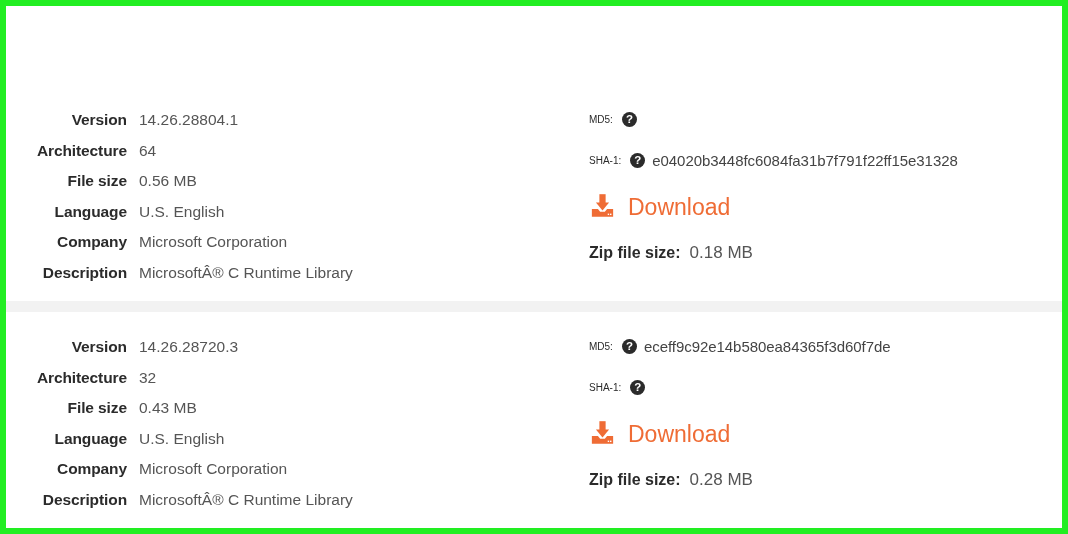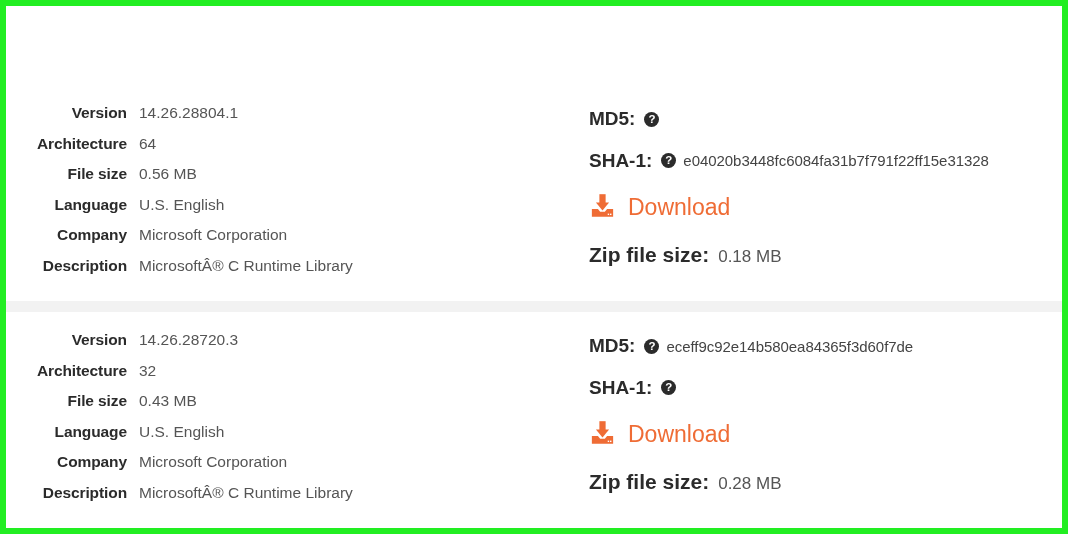--- a/index.html
+++ b/index.html
@@ -67,38 +67,39 @@
     font-size: 15.5px;
     color: #2b2b2b;
     letter-spacing: -0.1px;
     white-space: nowrap;
   }
   .detail-value {
     padding-left: 12px;
     font-size: 15.5px;
     color: #555555;
     white-space: nowrap;
+    margin-top: 7px;
   }
 
   
   .hashes {
     flex: 1 1 auto;
     padding-left: 23px;
     box-sizing: border-box;
   }
   .hash-row {
     display: flex;
     flex-direction: row;
     align-items: center;
     height: 30.5px;
     margin-bottom: 11px;
   }
   .hash-label {
-    font-weight: bold;
-    font-size: 19px;
+    font-weight: normal;
+    font-size: 10px;
     color: #2b2b2b;
     white-space: nowrap;
     margin-right: 9px;
   }
   .help-icon {
     display: inline-flex;
     align-items: center;
     justify-content: center;
     width: 15px;
     height: 15px;
@@ -146,21 +147,21 @@
   }
 
   .zipsize-row {
     margin-top: 20px;
     display: flex;
     flex-direction: row;
     align-items: baseline;
   }
   .zipsize-label {
     font-weight: bold;
-    font-size: 21px;
+    font-size: 16px;
     color: #2b2b2b;
     white-space: nowrap;
   }
   .zipsize-value {
     font-size: 17px;
     color: #555555;
     margin-left: 9px;
     white-space: nowrap;
   }
 

